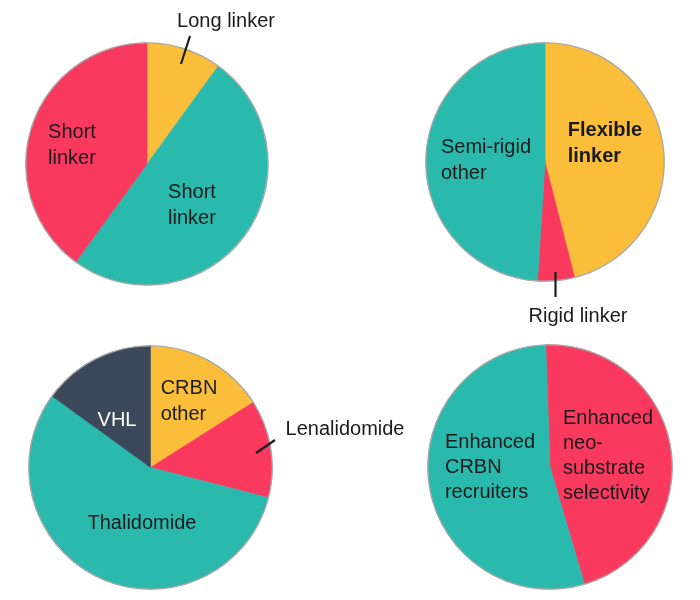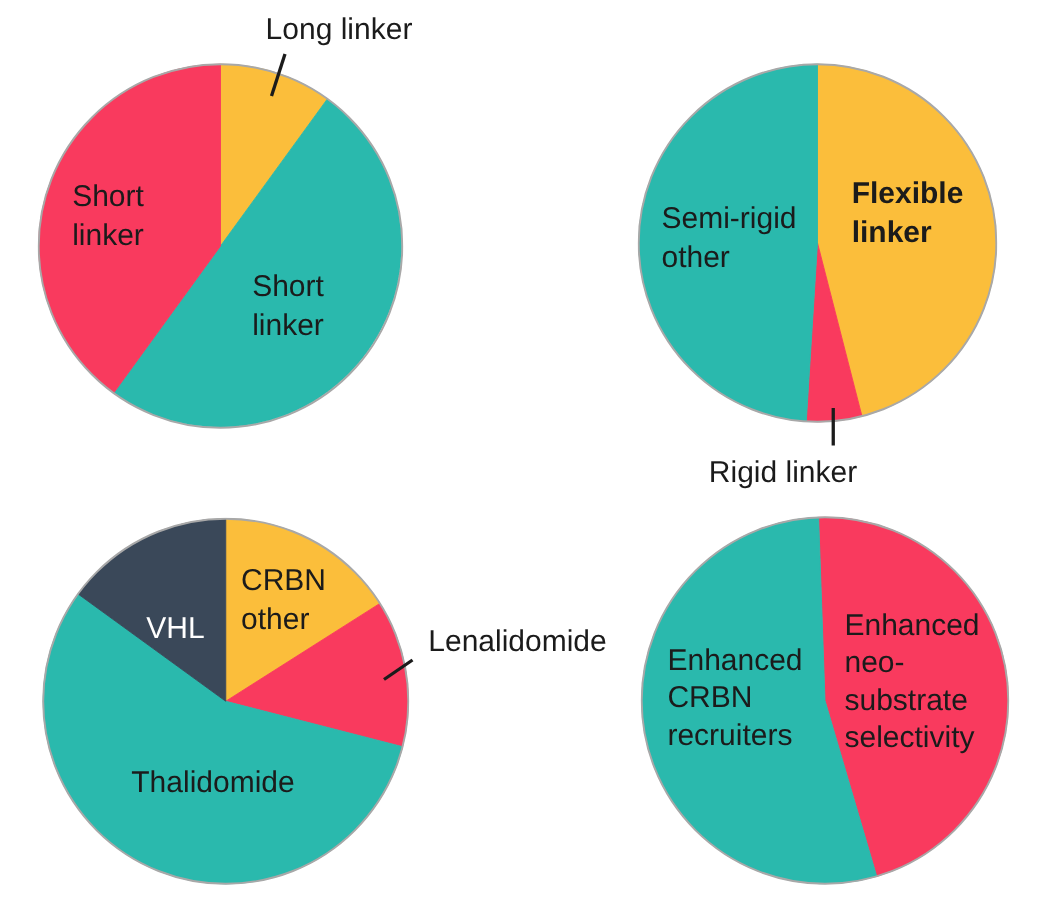--- a/index.html
+++ b/index.html
@@ -29,21 +29,21 @@
     color: #1b1b1b;
     text-align: left;
     white-space: pre-line;
   }
   .pie-label.light { color: #ffffff; }
   #lbl-long      { left: 226px; top: 20px;  }
   #lbl-short     { left: 72px;  top: 144px; }
   #lbl-medium    { left: 192px; top: 204px; }
   #lbl-semirigid { left: 486px; top: 159px; }
   #lbl-flexible  { left: 605px; top: 142px; font-weight: bold; }
-  #lbl-rigid     { left: 522px; top: 315px; }
+  #lbl-rigid     { left: 578px; top: 315px; }
   #lbl-vhl       { left: 117px; top: 395px; margin-top: 24px; }
   #lbl-crbn      { left: 189px; top: 400px; }
   #lbl-thal      { left: 142px; top: 522px; }
   #lbl-lena      { left: 345px; top: 428px; }
   #lbl-standard  { left: 490px; top: 466px; line-height: 25px; }
   #lbl-enhanced  { left: 608px; top: 455px; line-height: 25px; }
 </style>
 </head>
 <body>
 

